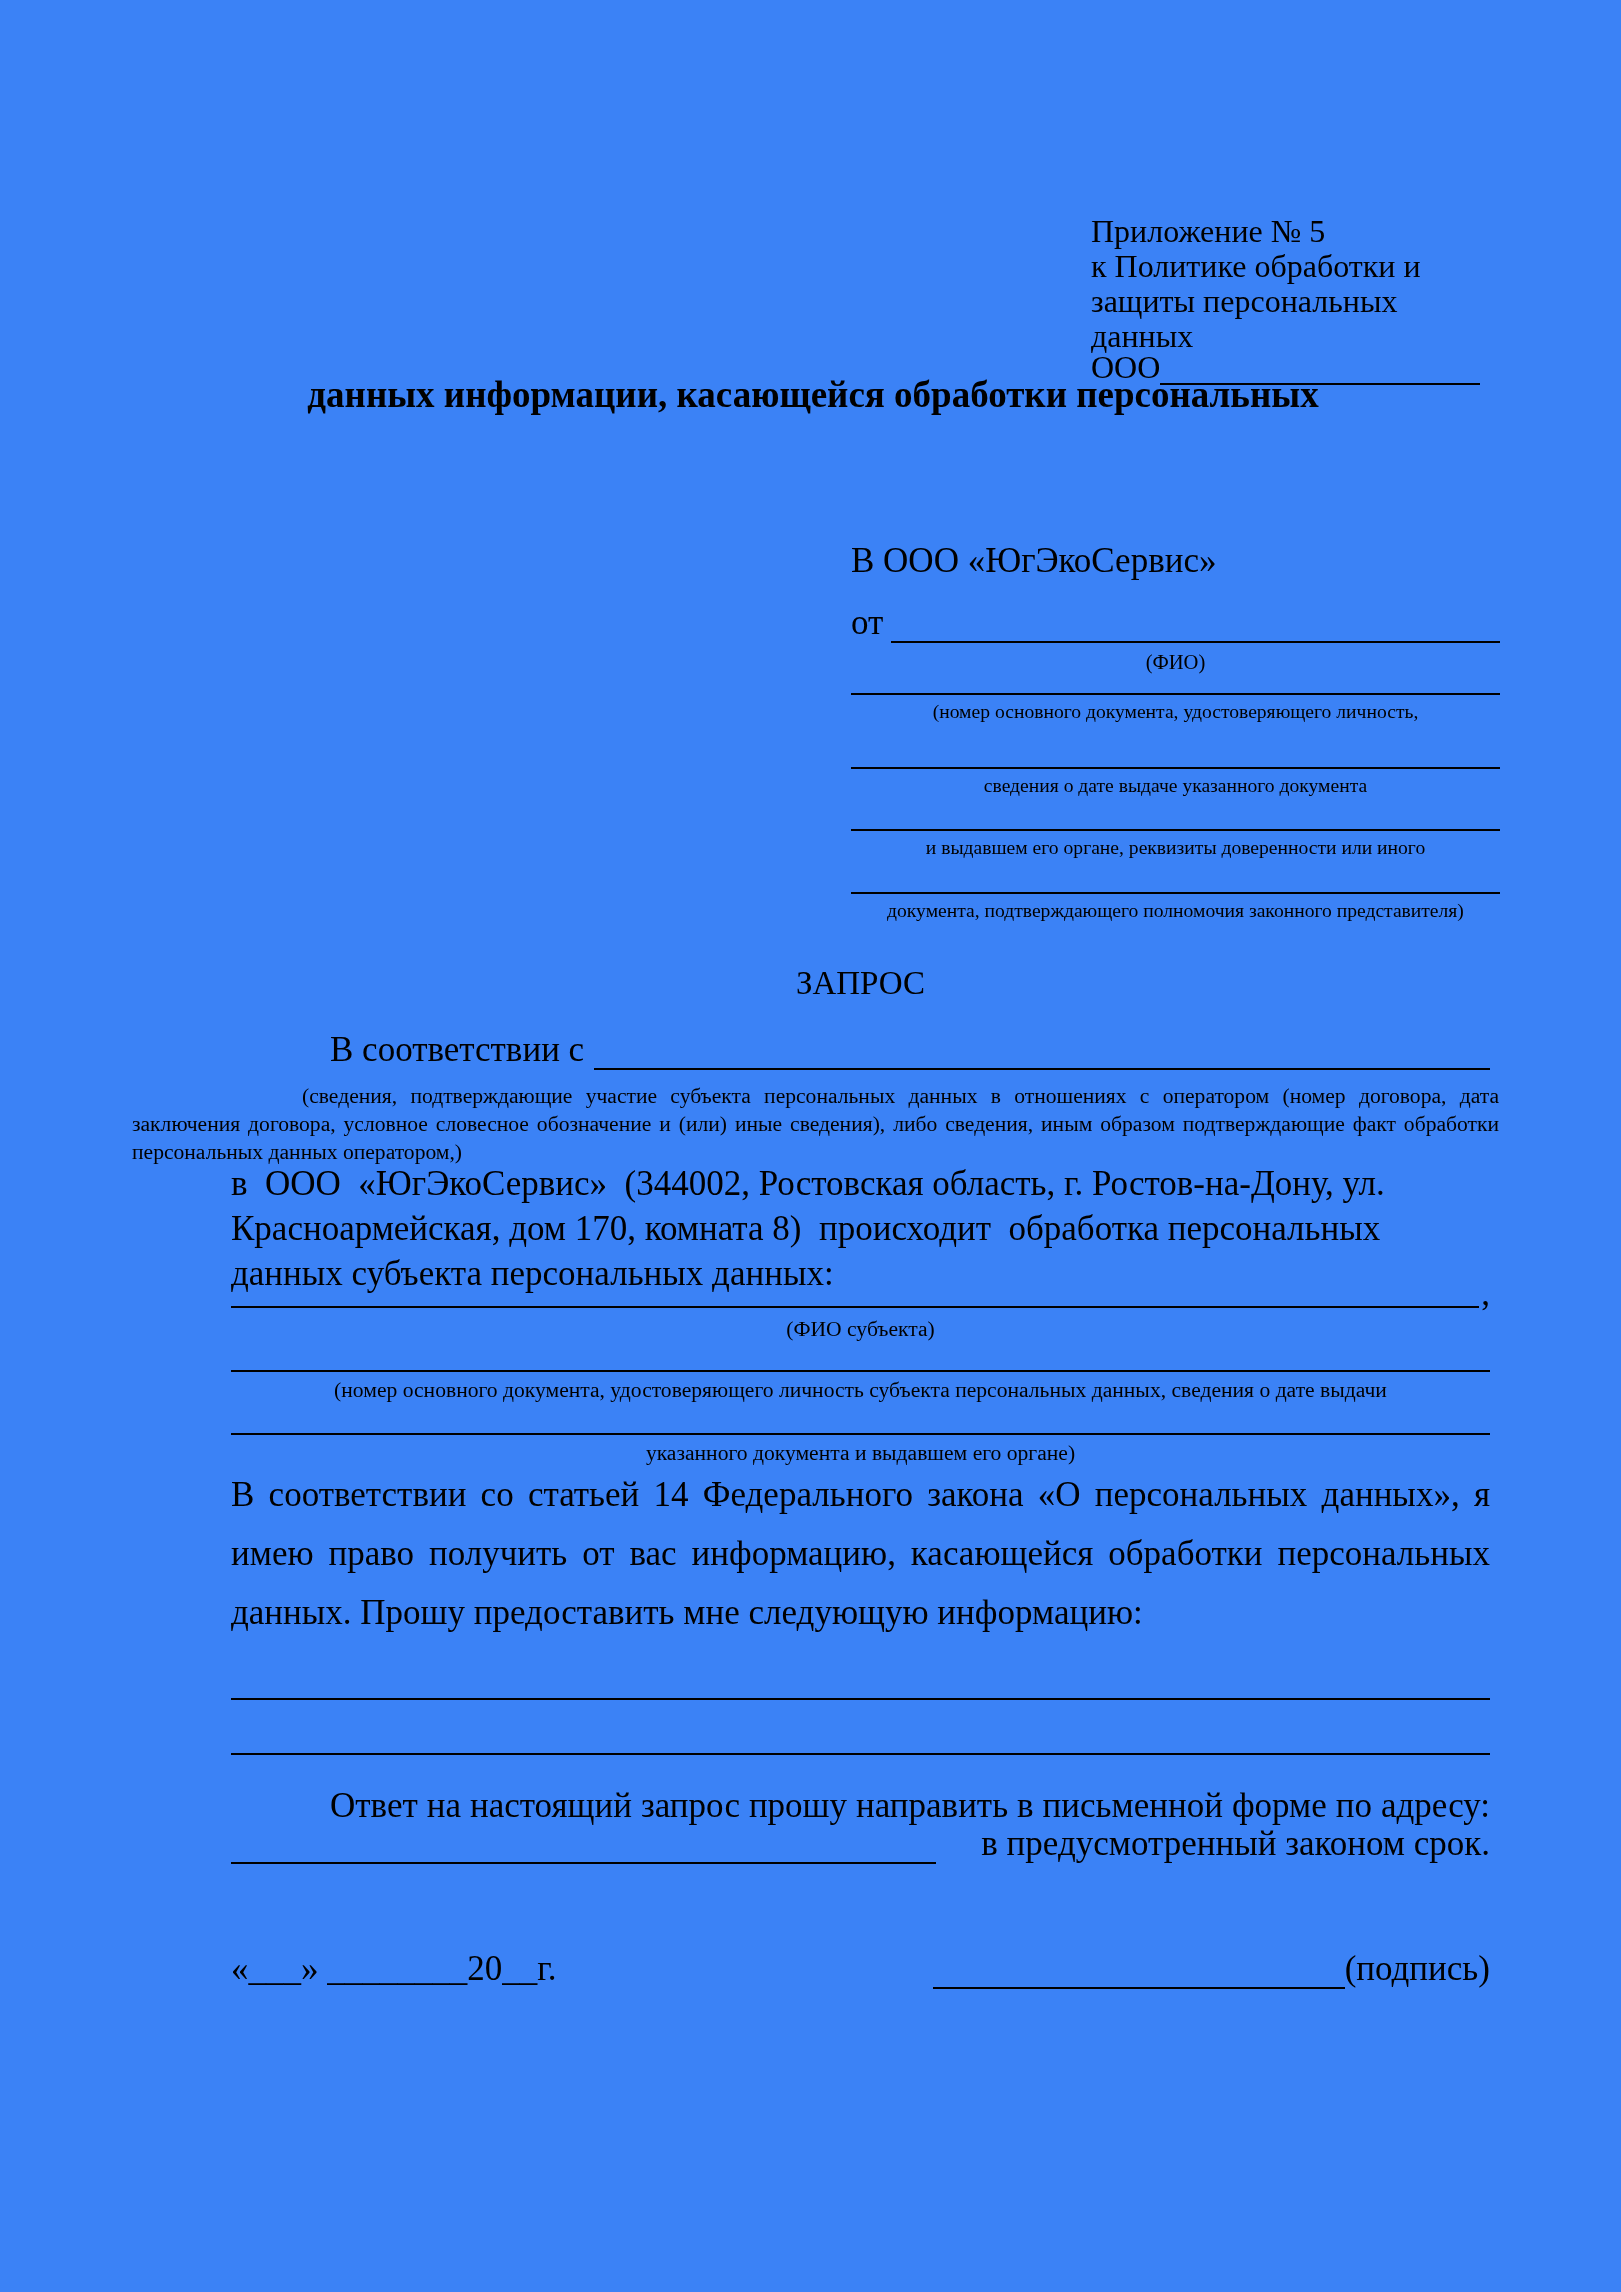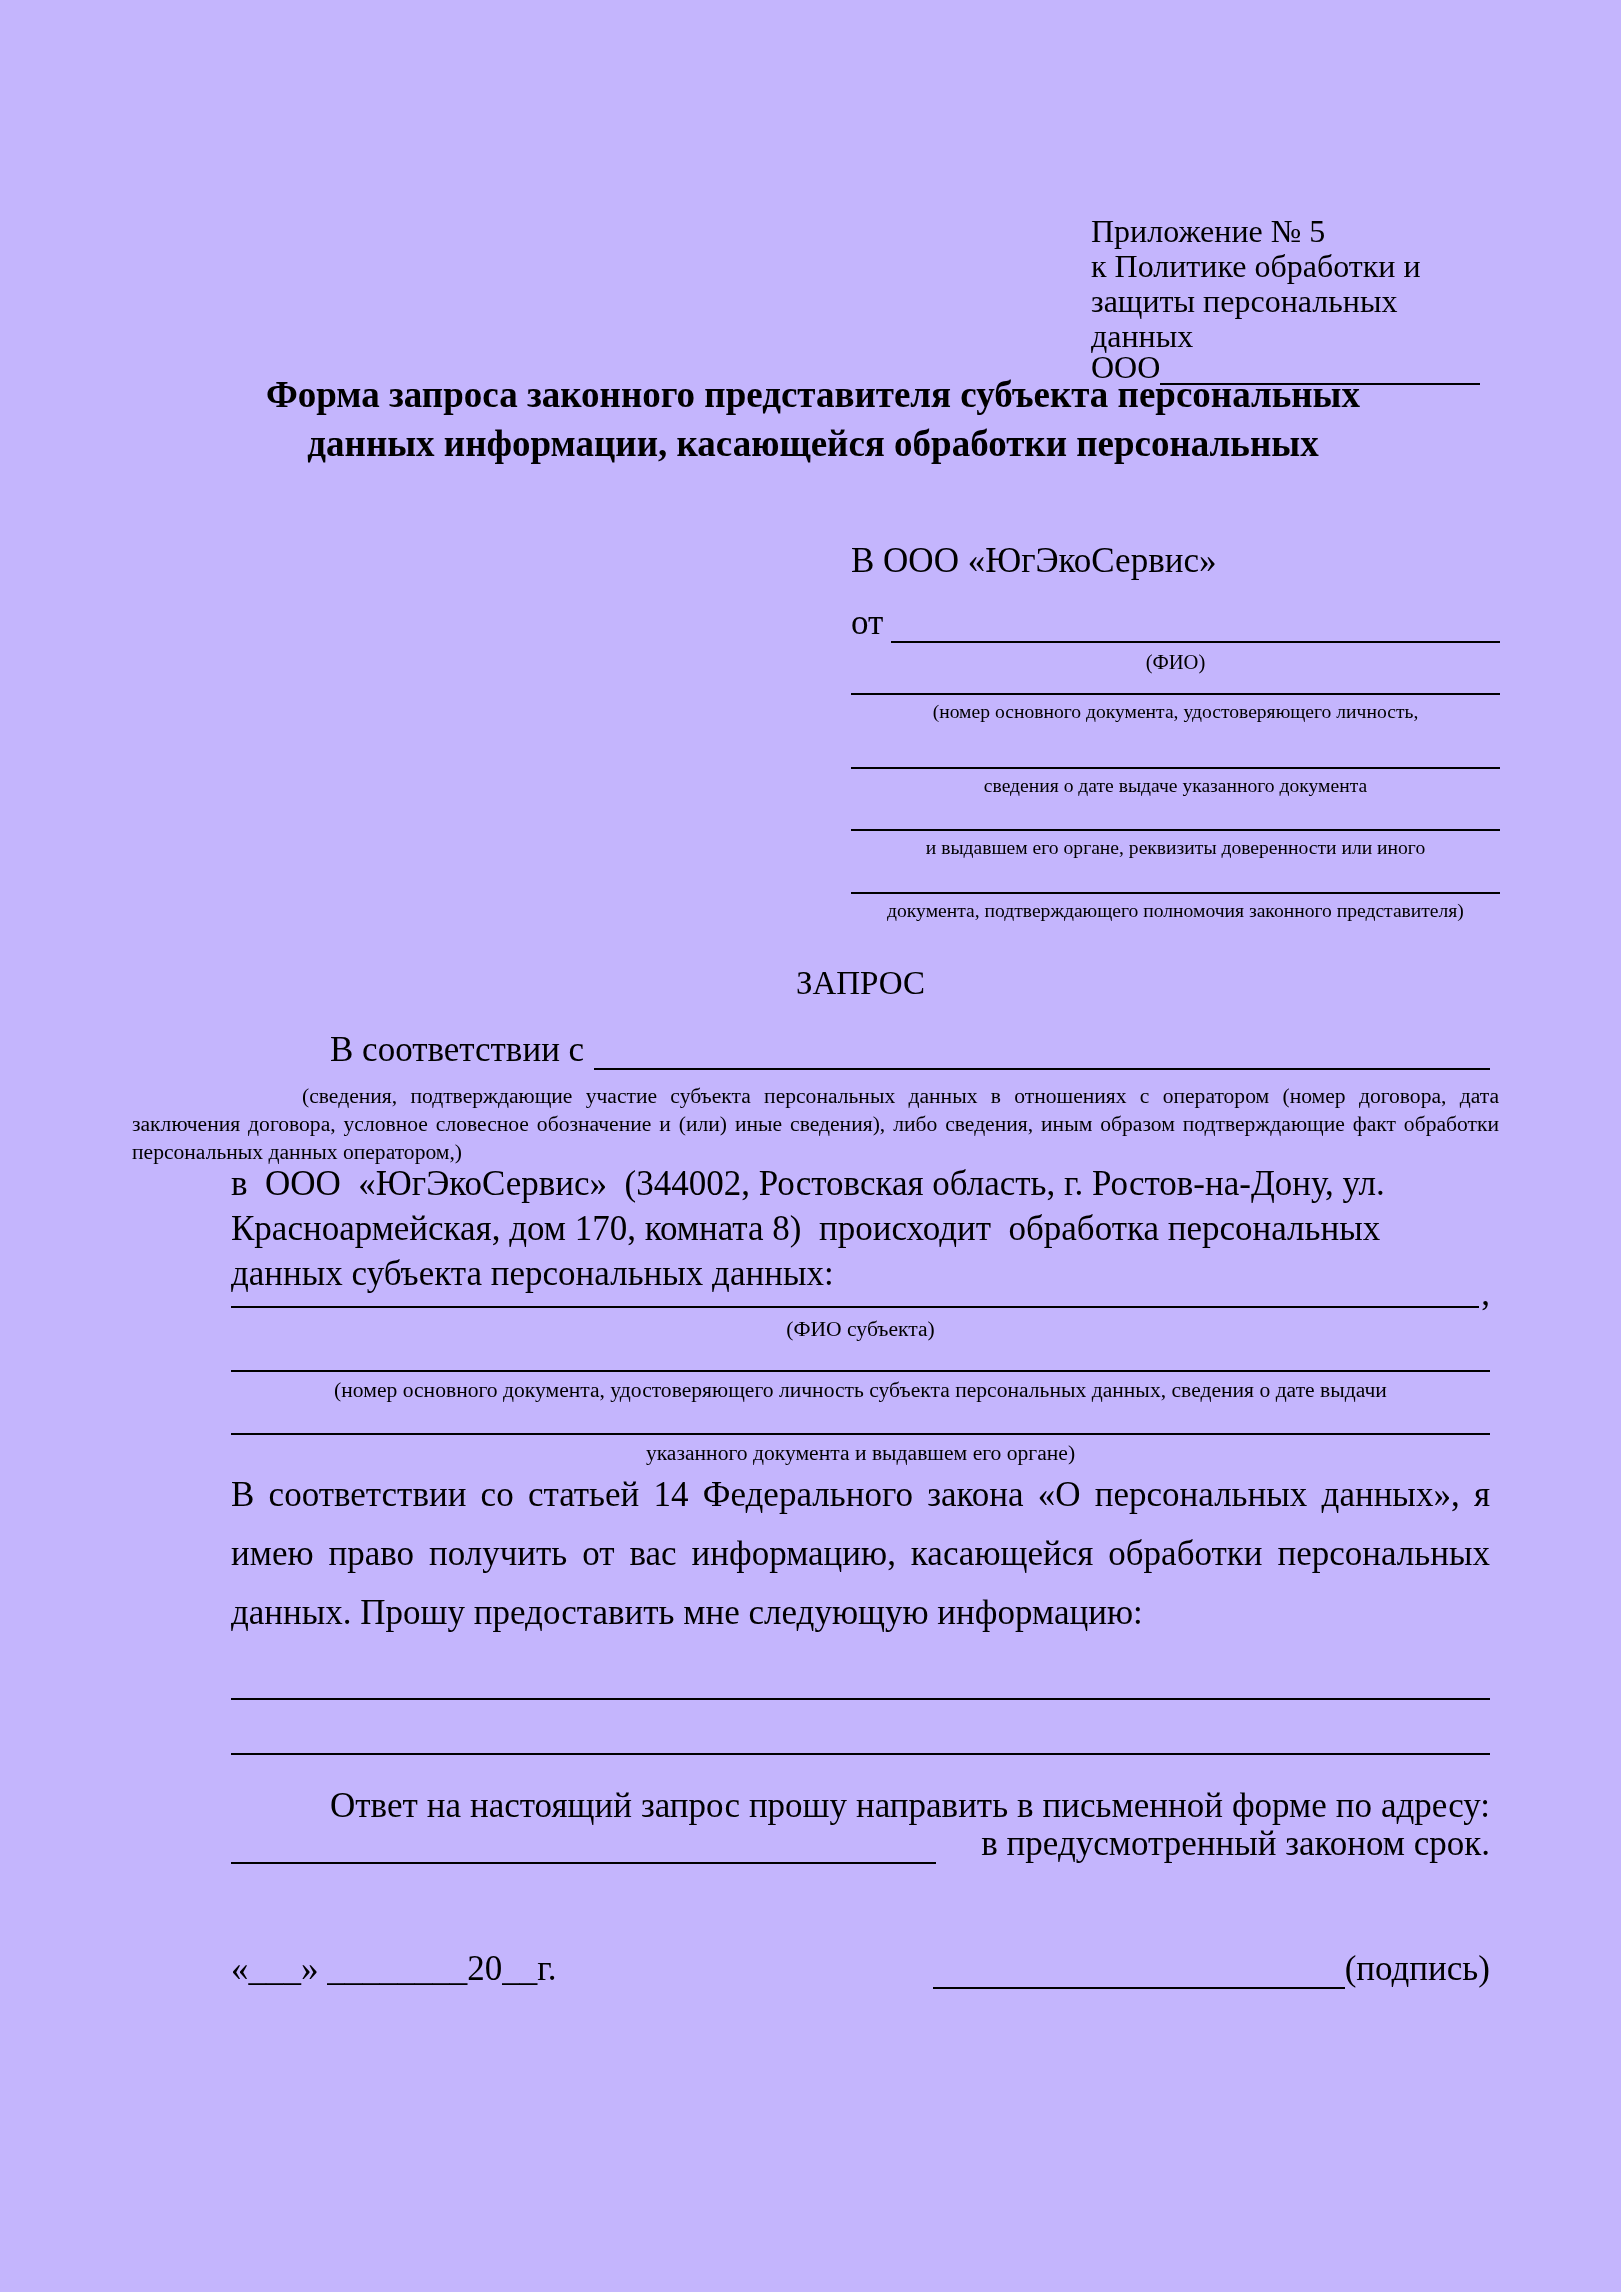--- a/index.html
+++ b/index.html
@@ -1,20 +1,20 @@
 <!DOCTYPE html>
 <html><head>
 <meta charset="utf-8">
 <style>
   html,body{margin:0;padding:0;background:#ffffff;}
   .page{
     position:relative;
     width:1621px;
     height:2293px;
-    background:#c4b5fd;
+    background:#3b82f6;
     color:#000;
     font-family:"Liberation Serif","DejaVu Serif",serif;
     overflow:hidden;
   }
   .abs{position:absolute;}
   
   .hdr{font-size:32px;line-height:35px;}
   .u-flex{display:flex;align-items:flex-end;}
   .u-line{flex:1;border-bottom:2.9px solid #000;}
   .u-line.thin{border-bottom-width:2px;}
@@ -52,21 +52,20 @@
     <div>Приложение № 5</div>
     <div>к Политике обработки и</div>
     <div>защиты персональных данных</div>
     <div class="u-flex" style="height:31px;text-align:right;">
       <span>ООО</span>
       <span class="u-line thin"></span>
     </div>
   </div>
 
   <div class="abs title" style="top:370px;left:127px;width:1372px;">
-    <div>Форма запроса законного представителя субъекта персональных</div>
     <div>данных информации, касающейся обработки персональных</div>
   </div>
 
   <div class="abs addr-to" style="top:541px;left:851px;width:649px;">В ООО «ЮгЭкоСервис»</div>
 
   <div class="abs u-flex addr-from" style="top:600px;left:851px;width:649px;">
     <span style="padding-right:7.8px;">от</span>
     <span class="u-line"></span>
   </div>
   <div class="abs cap" style="top:651px;left:851px;width:649px;font-size:20.6px;">(ФИО)</div>

